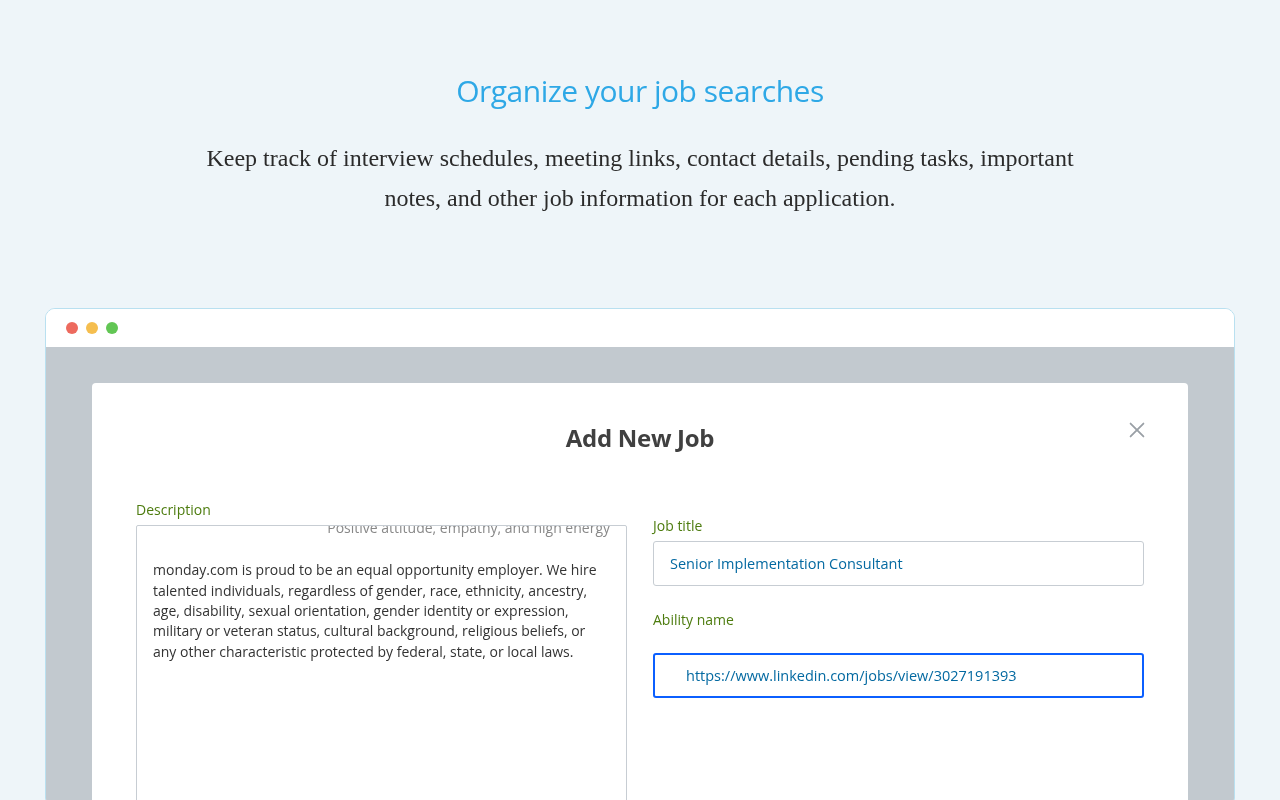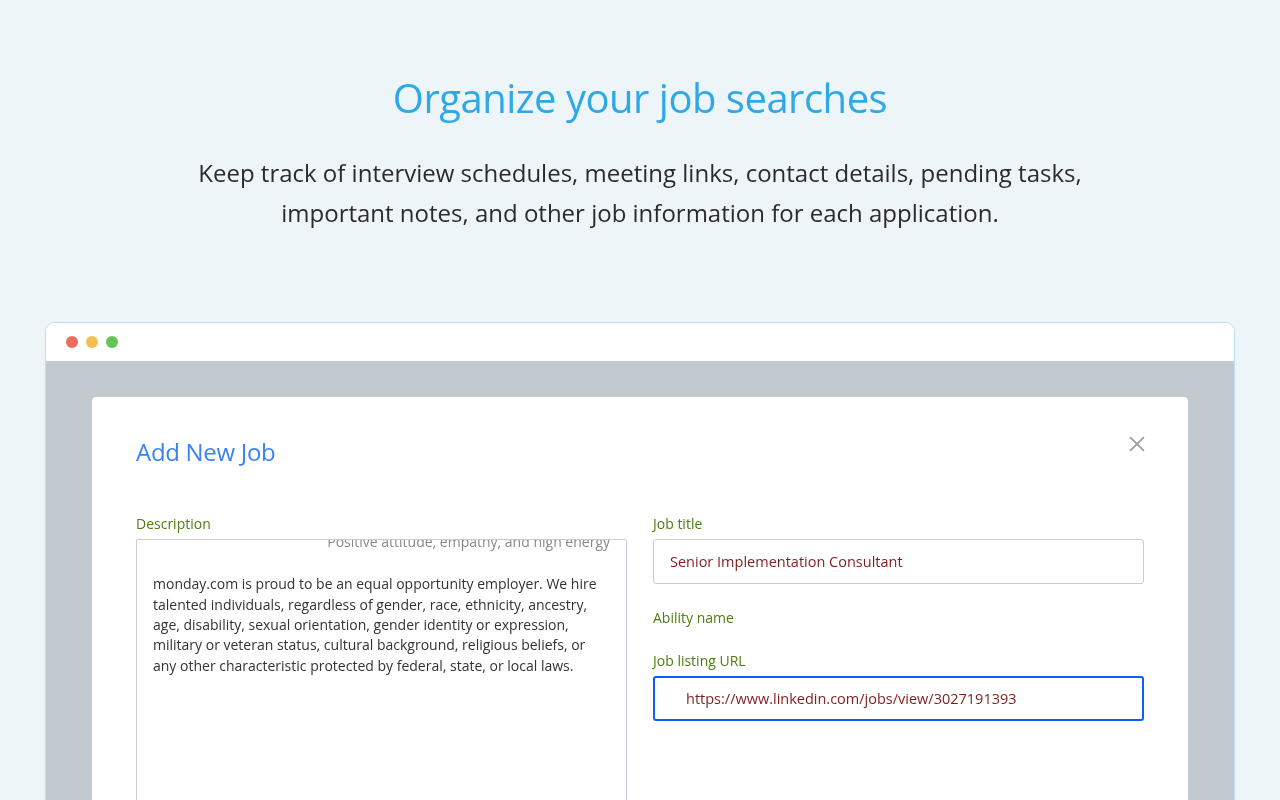--- a/index.html
+++ b/index.html
@@ -7,33 +7,34 @@
   body {
     background: #eef5f9;
     font-family: -apple-system, BlinkMacSystemFont, "Segoe UI", "Open Sans", sans-serif;
     color: #2a2a2a;
   }
   .hero {
     text-align: center;
     padding: 70px 120px 40px;
   }
   .hero h1 {
-    font-size: 40px;
+    font-size: 30px;
     font-weight: 400;
     color: #2ea8e6;
     margin-bottom: 28px;
     letter-spacing: -0.5px;
   }
   .hero p {
     font-size: 24px;
     line-height: 1.65;
     color: #2b2b2b;
     max-width: 920px;
     margin: 0 auto;
     font-weight: 400;
+    font-family: Liberation Serif, serif;
   }
   .browser-frame {
     margin: 50px 45px 0;
     background: #fff;
     border: 1px solid #b9e0f0;
     border-radius: 10px;
     overflow: hidden;
     box-shadow: 0 0 0 rgba(0,0,0,0);
   }
   .titlebar {
@@ -55,23 +56,24 @@
   }
   .modal {
     background: #fff;
     border-radius: 4px;
     height: 100%;
     padding: 38px 44px 0;
     position: relative;
   }
   .modal-title {
     font-size: 24px;
-    font-weight: 400;
-    color: #3b82f6;
+    font-weight: 700;
+    color: #404040;
     letter-spacing: -0.3px;
+    text-align: center;
   }
   .close {
     position: absolute;
     top: 36px;
     right: 40px;
     width: 22px;
     height: 22px;
     cursor: pointer;
     color: #9aa0a6;
   }
@@ -104,29 +106,29 @@
   }
   .textarea-inner p { margin: 0; }
   .textarea-inner .para1 { color:#888; font-size:14px;text-align:right; }
   .textarea-inner .para2 { margin-top: 22px; }
   .input {
     width: 100%;
     border: 1px solid #c7cdd3;
     border-radius: 3px;
     padding: 12px 16px;
     font-size: 14.5px;
-    color: #7f1d1d;
+    color: #0369a1;
     font-family: inherit;
     background: #fff;
   }
   .input.focused {
     border: 2px solid #0b5fff;
     padding: 11px 31px;
   }
-  .field-block { margin-bottom: 24px; }
+  .field-block { margin-bottom: 24px; margin-top: 16px; }
 </style>
 </head>
 <body>
 
 <div class="hero">
   <h1>Organize your job searches</h1>
   <p>Keep track of interview schedules, meeting links, contact details, pending tasks, important notes, and other job information for each application.</p>
 </div>
 
 <div class="browser-frame">
@@ -160,20 +162,19 @@
 
         <div class="col">
           <div class="field-block">
             <span class="field-label">Job title</span>
             <input class="input" type="text" value="Senior Implementation Consultant" style="">
           </div>
           <div class="field-block">
             <span class="field-label">Ability name</span>
           </div>
           <div class="field-block">
-            <span class="field-label">Job listing URL</span>
             <input class="input focused" type="text" value="https://www.linkedin.com/jobs/view/3027191393" style="">
           </div>
         </div>
       </div>
     </div>
   </div>
 </div>
 
 </body></html>

